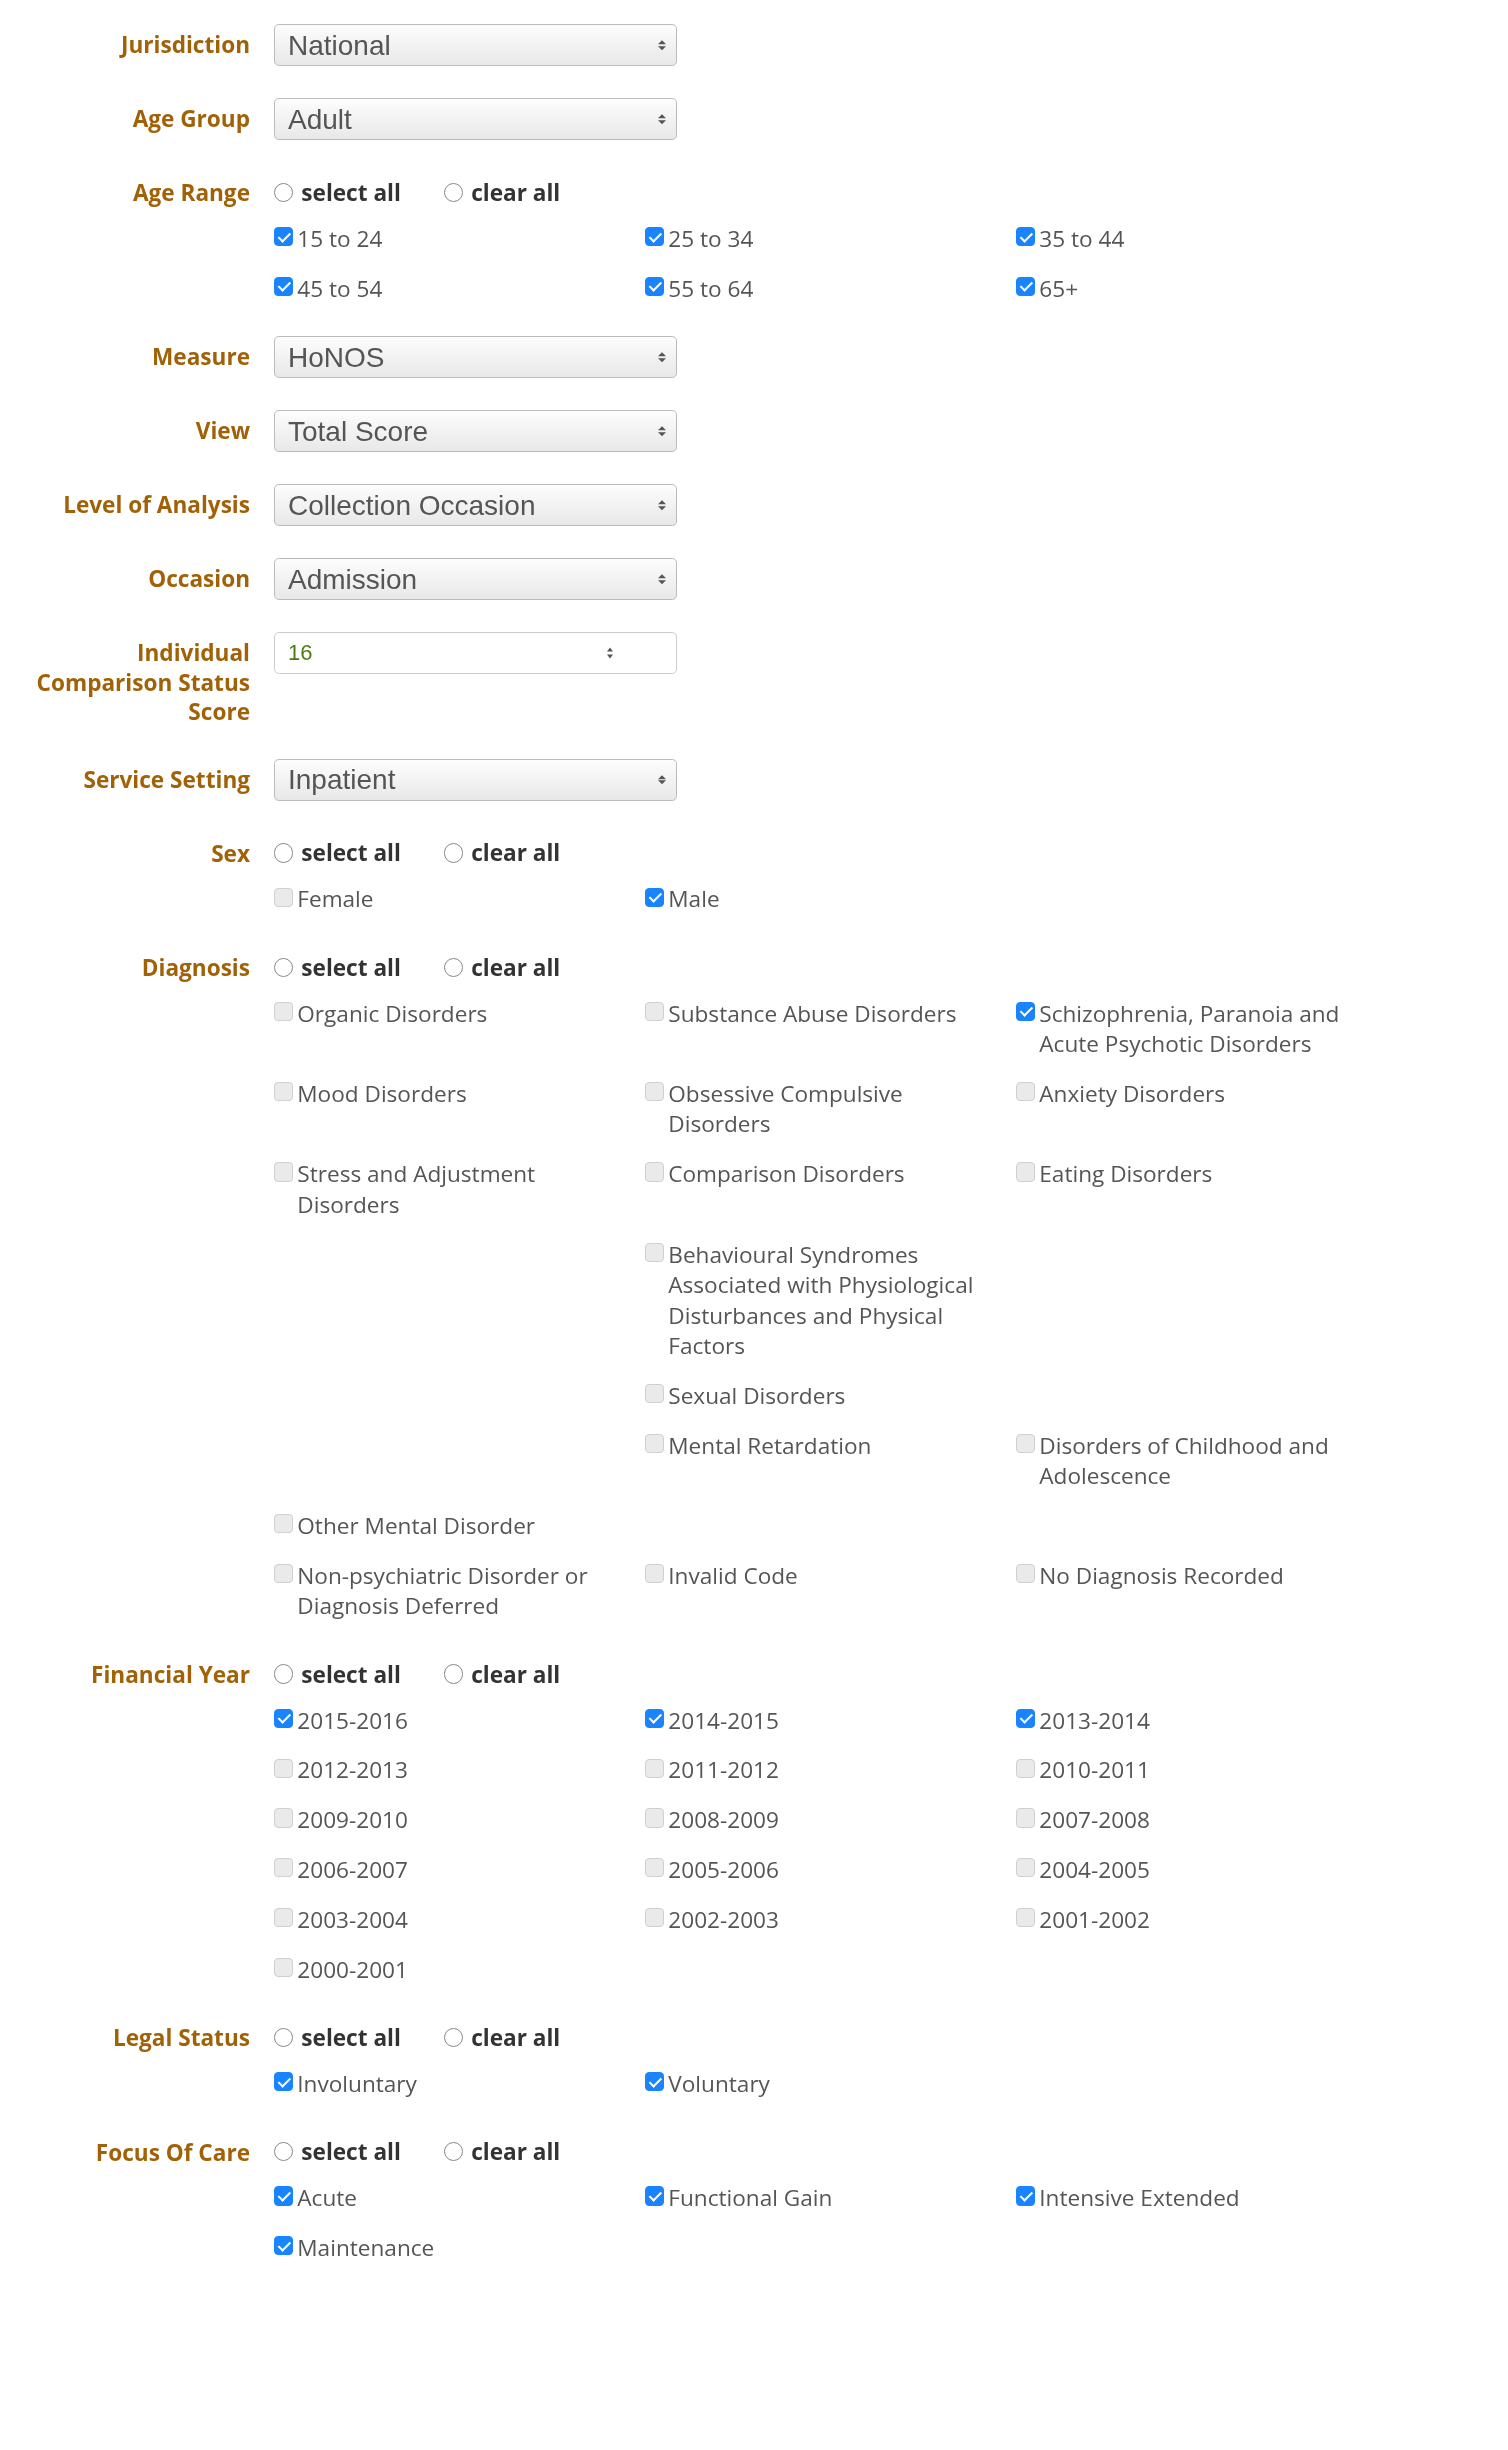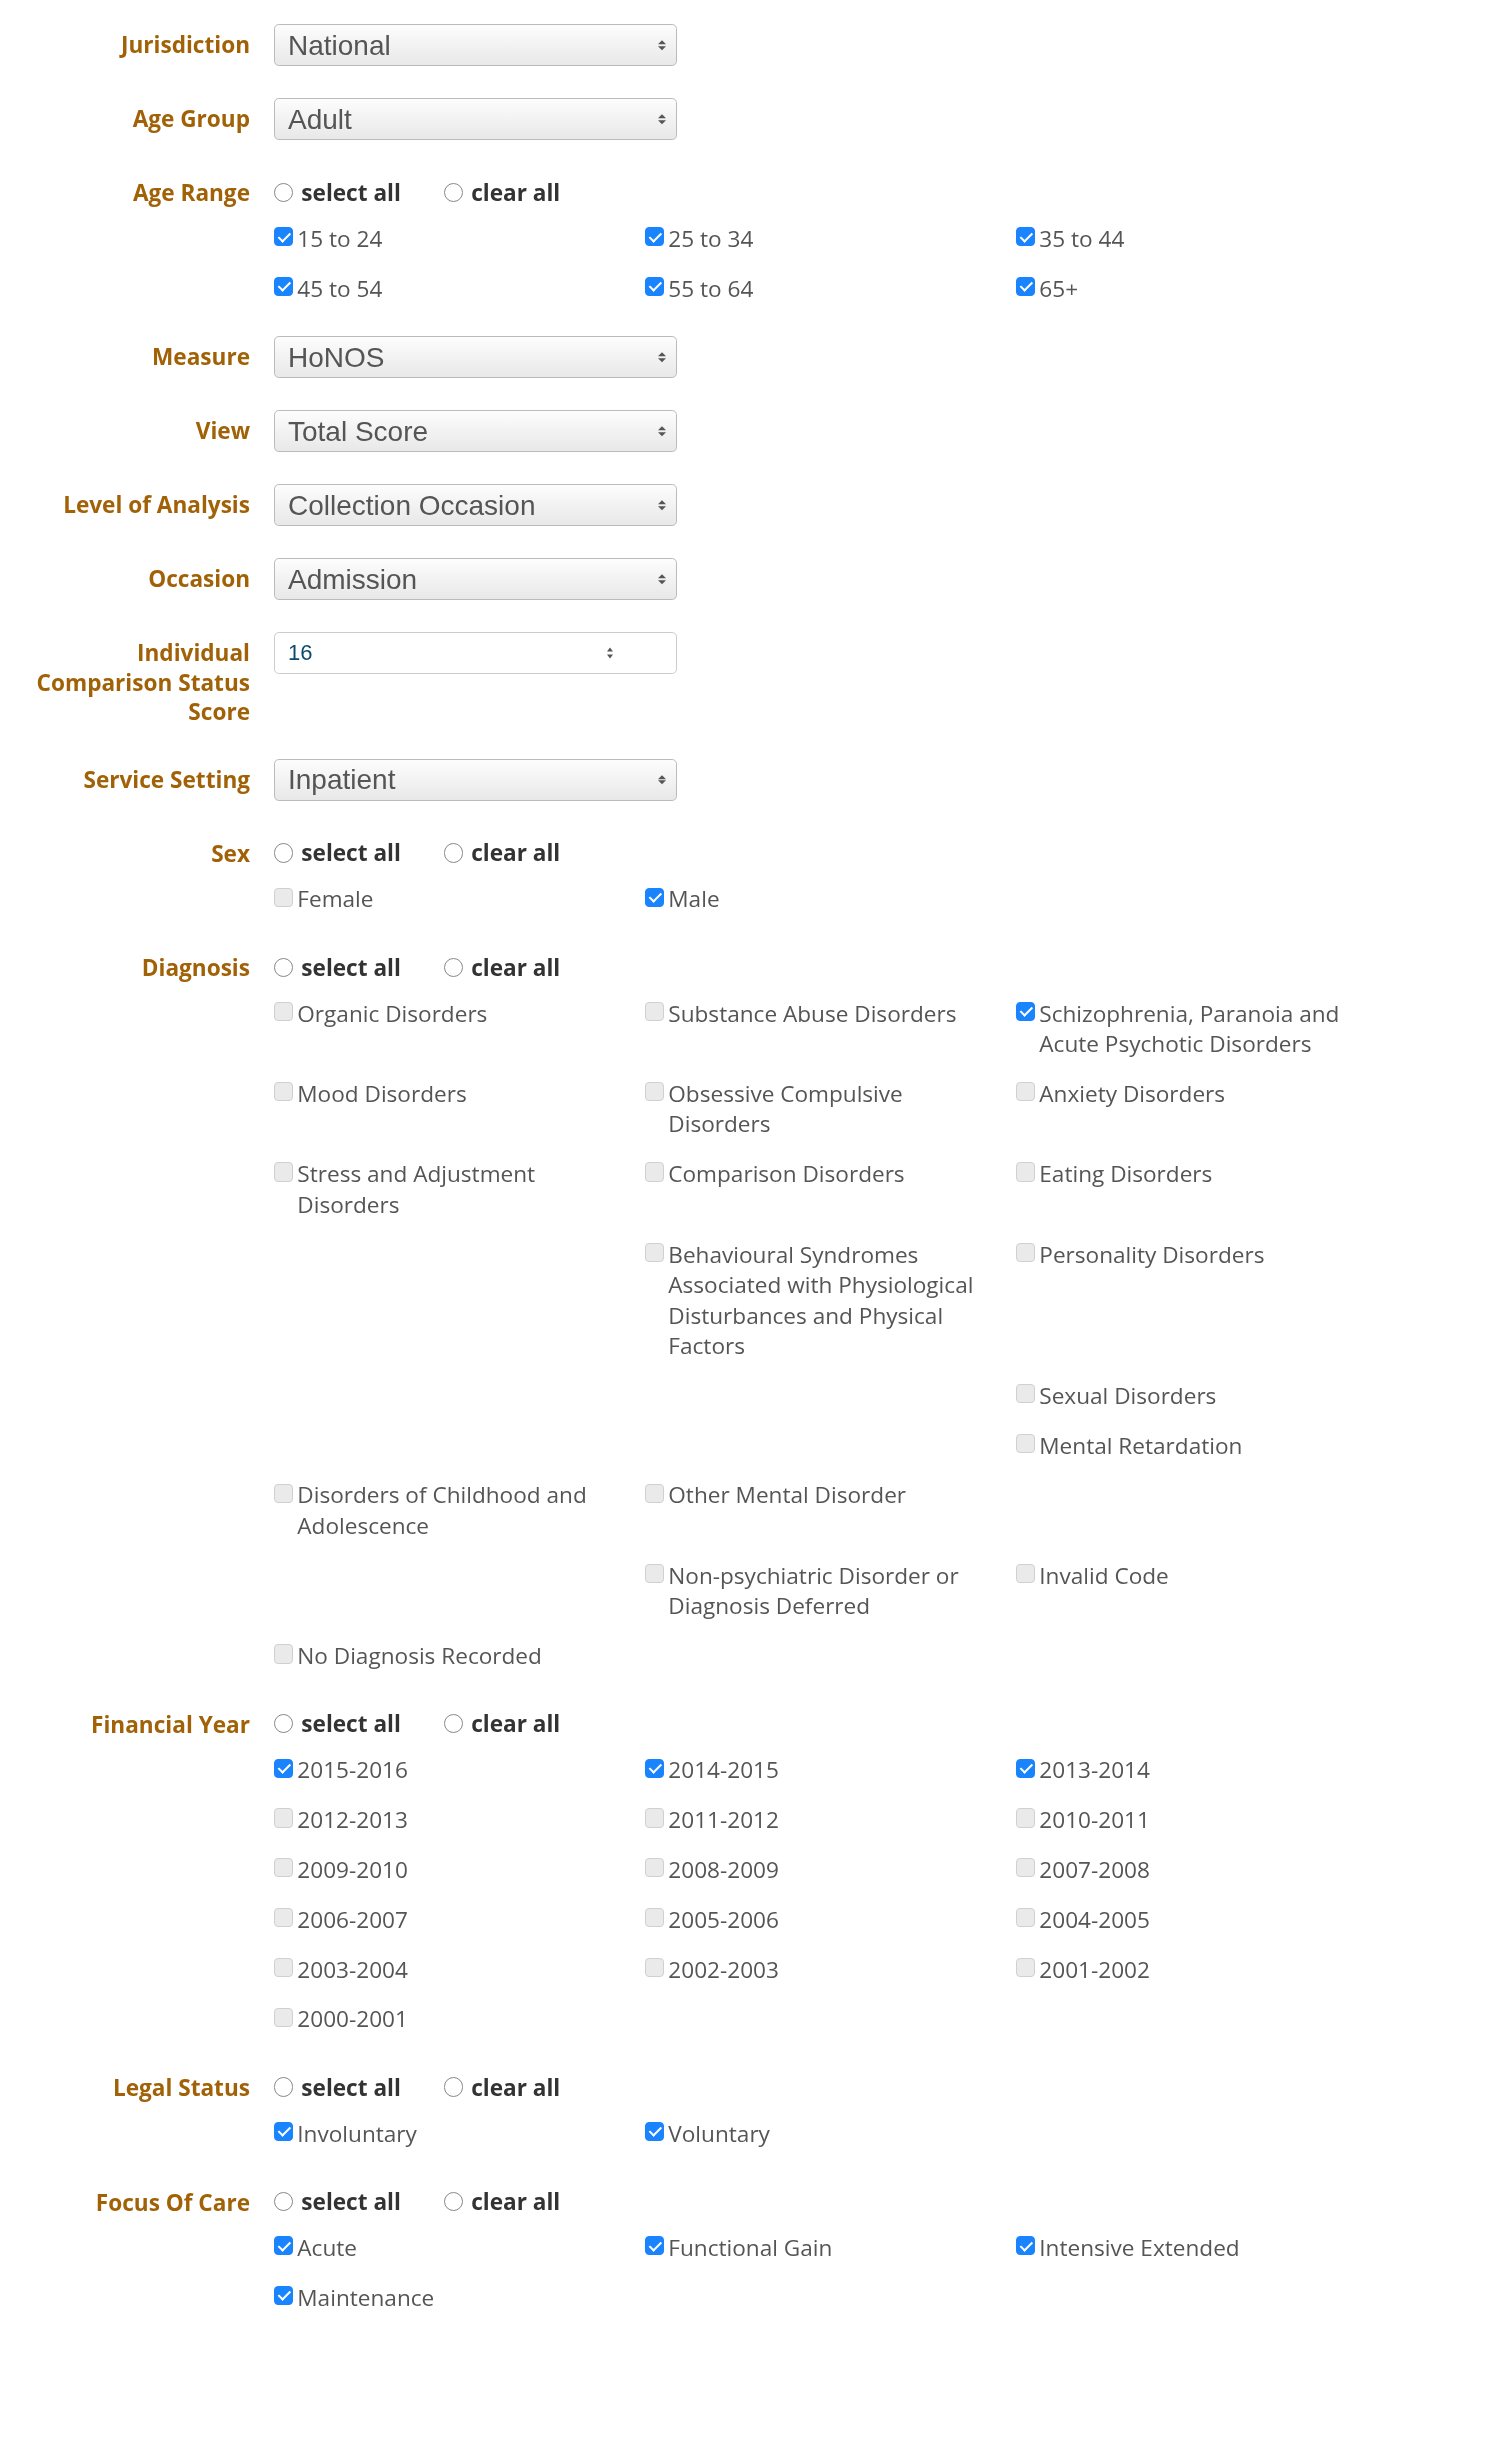--- a/index.html
+++ b/index.html
@@ -73,21 +73,21 @@
   }
   .spinner-wrapper {
     position: relative;
     display: inline-block;
     width: 403px;
   }
   input.form-spinner {
     width: 100%;
     height: 42px;
     font-size: 22px;
-    color: #0c4a6e;
+    color: #4d7c0f;
     padding: 0 32px 0 13px;
     border: 0.8px solid #ccc;
     border-radius: 4.8px;
     background: #fff;
   }
   .spinner-arrows {
     position: absolute;
     right: 64px;
     top: 50%;
     transform: translateY(-50%);
@@ -393,24 +393,20 @@
         </div>
         <div class="check-item">
           <span class="check-box unchecked"></span>
           <span class="check-label">Eating Disorders</span>
         </div>
         <div></div>
         <div class="check-item">
           <span class="check-box unchecked"></span>
           <span class="check-label">Behavioural Syndromes Associated with Physiological Disturbances and Physical Factors</span>
         </div>
-        <div class="check-item">
-          <span class="check-box unchecked"></span>
-          <span class="check-label">Personality Disorders</span>
-        </div>
         <div></div>
         <div></div>
         <div class="check-item">
           <span class="check-box unchecked"></span>
           <span class="check-label">Sexual Disorders</span>
         </div>
         <div></div>
         <div></div>
         <div class="check-item">
           <span class="check-box unchecked"></span>

